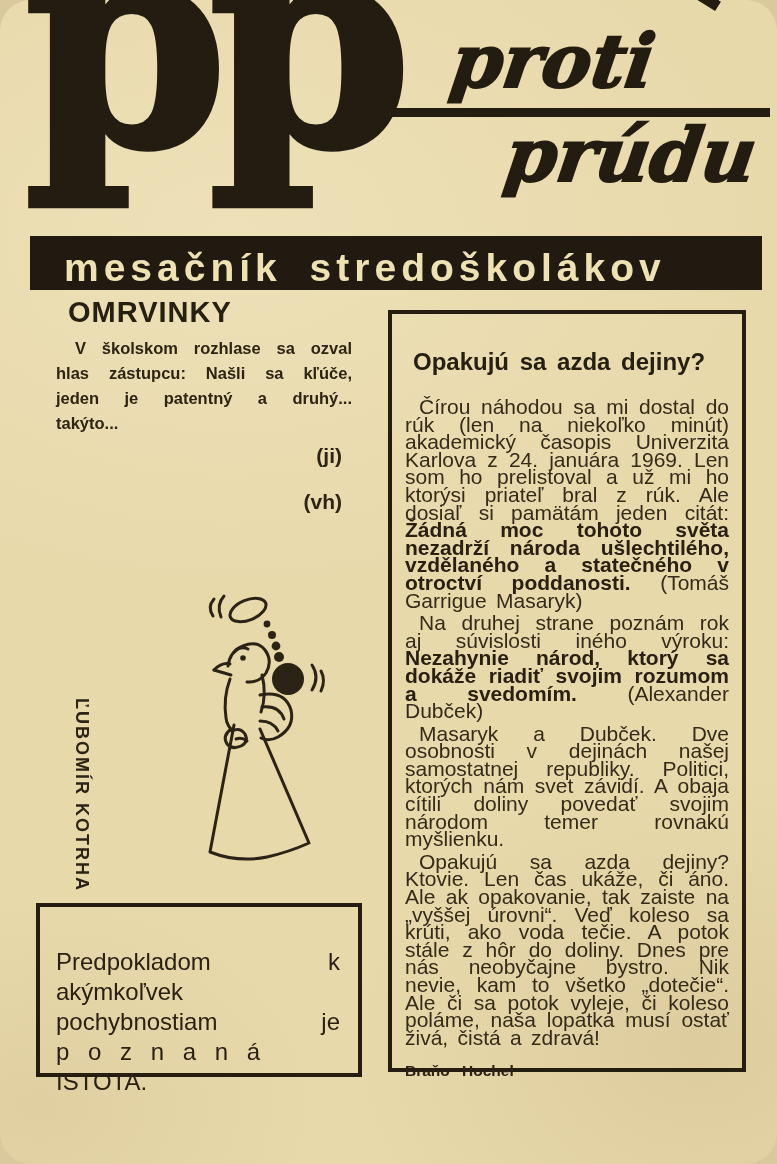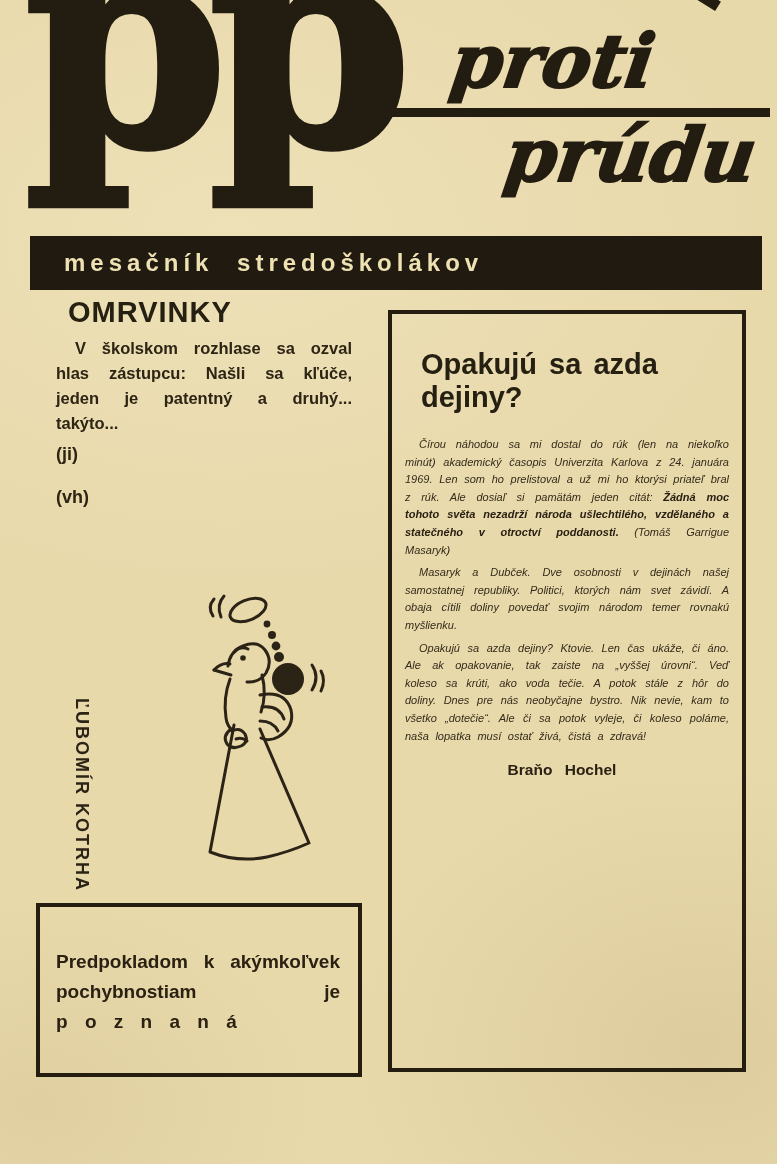--- a/index.html
+++ b/index.html
@@ -10,20 +10,21 @@
     overflow:hidden;
   }
   .page{
     position:relative;width:777px;height:1164px;
     background-color:#e8d9ab;
     background-image:
       radial-gradient(ellipse 900px 600px at 30% 20%, rgba(255,248,220,0.25), rgba(0,0,0,0) 60%),
       radial-gradient(ellipse 500px 400px at 90% 90%, rgba(120,95,40,0.10), rgba(0,0,0,0) 70%),
       radial-gradient(ellipse 400px 300px at 5% 95%, rgba(120,95,40,0.08), rgba(0,0,0,0) 70%);
     color:#2b2215;
+    border-radius:31px;
   }
   
   .logo{
     position:absolute;left:24px;top:-103px;
     font-family:"DejaVu Serif",serif;font-weight:bold;
     font-size:292px;line-height:1;letter-spacing:-20px;
     color:#231c10;
     -webkit-text-stroke:5px #231c10;
   }
   .tag{
@@ -40,80 +41,79 @@
     position:absolute;left:352px;top:108px;width:418px;height:9px;
     background:#231c10;z-index:2;
   }
   .corner-mark{
     position:absolute;left:694px;top:-6px;width:26px;height:11px;
     background:#231c10;transform:rotate(32deg);
   }
   .banner{
     position:absolute;left:30px;top:236px;width:732px;height:54px;
     background:#201a10;color:#eee1b2;
-    display:flex;align-items:center;
-    font-weight:bold;font-size:24px;
+    display:flex;align-items:flex-end;
+    font-weight:bold;font-size:39px;
     padding-left:34px;box-sizing:border-box;
   }
   .banner .b-left{letter-spacing:5px;word-spacing:12px;}
   .banner .b-right{letter-spacing:2px;margin-left:22px;word-spacing:4px;}
   
   .omrvinky-title{
     position:absolute;left:68px;top:296px;
     font-size:29px;font-weight:bold;letter-spacing:1px;color:#262012;
   }
   .crumbs{
     position:absolute;left:56px;top:336px;width:296px;
   }
   .crumbs p{
     margin:0;font-weight:bold;font-size:16.5px;line-height:25px;
     text-align:justify;word-spacing:4px;text-indent:19px;color:#2d2414;
   }
   .crumbs .sig{
-    text-align:left;font-weight:bold;font-size:18px;
+    text-align:right;font-weight:bold;font-size:21px;
     margin:8px 10px 22px 0;color:#2d2414;
   }
   .credit{
     position:absolute;left:92px;top:698px;
     transform:rotate(90deg);transform-origin:0 0;
     font-weight:bold;font-size:18px;letter-spacing:2px;
     color:#2b2316;white-space:nowrap;
   }
   .cartoon{position:absolute;left:200px;top:590px;}
   .quote-box{
     position:absolute;left:36px;top:903px;width:326px;height:174px;
     box-sizing:border-box;border:4px solid #241d10;
     padding:40px 18px 0 16px;
   }
   .quote-box p{
-    margin:0;font-weight:bold;font-size:19px;line-height:30px;
+    margin:0;font-weight:normal;font-size:24px;line-height:30px;
     text-align:justify;word-spacing:2px;color:#2a2113;
   }
   .quote-box .spaced{letter-spacing:5px;white-space:nowrap;}
   .quote-box .block{display:block;}
   
   .article-box{
     position:absolute;left:388px;top:310px;width:358px;height:762px;
     box-sizing:border-box;border:4px solid #241d10;
     padding:28px 13px 0 13px;
   }
   .article-title{
-    margin:6px 0 22px 16px;
-    font-size:29px;font-weight:bold;word-spacing:4px;color:#262012;
+    margin:6px 0 22px 8px;
+    font-size:24px;font-weight:bold;word-spacing:4px;color:#262012;
   }
   .article-body p{
     margin:4px 0 5px 0;
-    font-size:11px;line-height:17.6px;
+    font-size:21px;line-height:17.6px;
     text-align:justify;word-spacing:3.5px;text-indent:14px;
     color:#342b1a;
-    font-style:italic;
   }
   .article-body .b{font-weight:bold;color:#292012;}
   .author{
-    text-align:center;font-weight:bold;font-size:15.5px;word-spacing:8px;
+    text-align:left;font-weight:bold;font-size:15.5px;word-spacing:8px;
     margin:16px 10px 0 0;color:#2a2113;
   }
 </style>
 </head>
 <body>
 
 <div class="page">
 
   <div>
     <div class="logo">pp</div>
@@ -170,26 +170,27 @@
       <path d="M60,131 Q73,131 78,141"></path>
 
       <path d="M31,139 Q22,146 27,154 Q32,160 41,156 Q49,152 45,144 Q40,137 32,141"></path>
       <path d="M36,149 Q42,147 47,151"></path>
 
       <path d="M34,135 L10,262 Q38,273 67,267 Q89,262 109,253 L60,139"></path>
     </g>
   </svg>
 
   <div class="quote-box">
-    <p><span>Predpokladom k akýmkoľvek pochybnostiam je</span> <span class="spaced">p o z n a n á</span></p>
+    <p><span>Predpokladom k akýmkoľvek pochybnostiam je</span> <span class="spaced">p o z n a n á</span><span class="block">ISTOTA.</span></p>
   </div>
 
   <div class="article-box">
     <h1 class="article-title">Opakujú sa azda dejiny?</h1>
     <div class="article-body">
         <p><span>Čírou náhodou sa mi dostal do rúk (len na niekoľko minút) akademický časopis Univerzita Karlova z 24. januára 1969. Len som ho prelistoval a už mi ho ktorýsi priateľ bral z rúk. Ale dosiaľ si pamätám jeden citát: </span><span class="b">Žádná moc tohoto světa nezadrží národa ušlechtilého, vzdělaného a statečného v otroctví poddanosti.</span><span> (Tomáš Garrigue Masaryk)</span></p>
+        <p><span>Na druhej strane poznám rok aj súvislosti iného výroku: </span><span class="b">Nezahynie národ, ktorý sa dokáže riadiť svojim rozumom a svedomím.</span><span> (Alexander Dubček)</span></p>
         <p><span>Masaryk a Dubček. Dve osobnosti v dejinách našej samostatnej republiky. Politici, ktorých nám svet závidí. A obaja cítili doliny povedať svojim národom temer rovnakú myšlienku.</span></p>
         <p><span>Opakujú sa azda dejiny? Ktovie. Len čas ukáže, či áno. Ale ak opakovanie, tak zaiste na „vyššej úrovni“. Veď koleso sa krúti, ako voda tečie. A potok stále z hôr do doliny. Dnes pre nás neobyčajne bystro. Nik nevie, kam to všetko „dotečie“. Ale či sa potok vyleje, či koleso poláme, naša lopatka musí ostať živá, čistá a zdravá!</span></p>
       </div>
     <div class="author">Braňo Hochel</div>
   </div>
 
 </div>
 
 </body></html>

